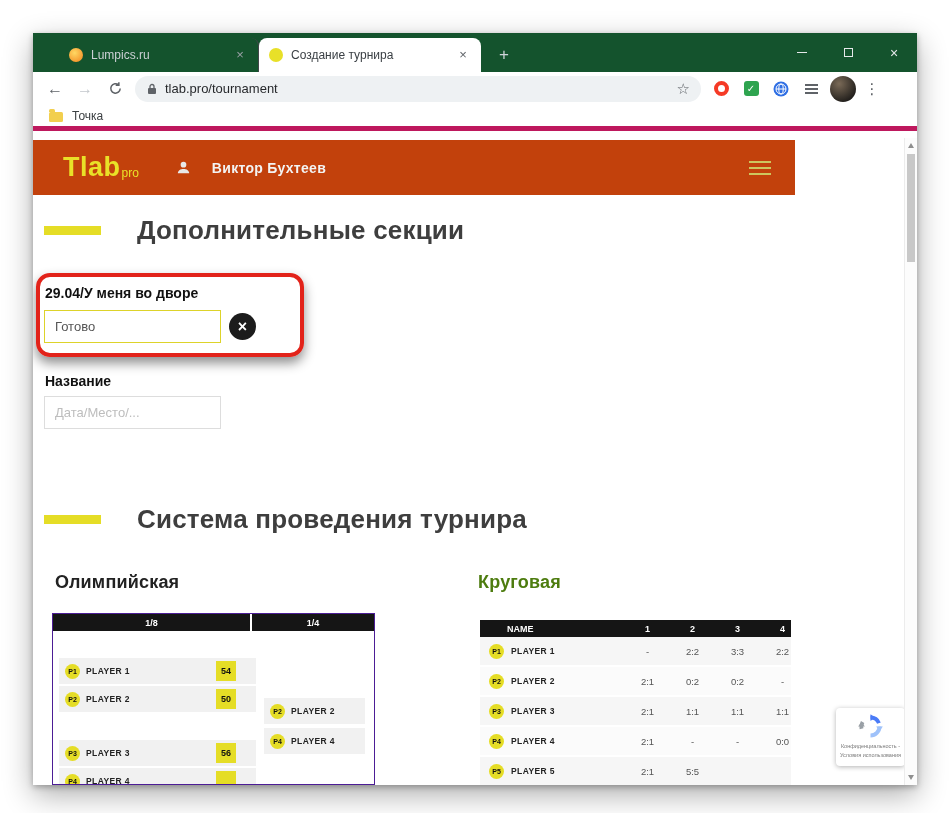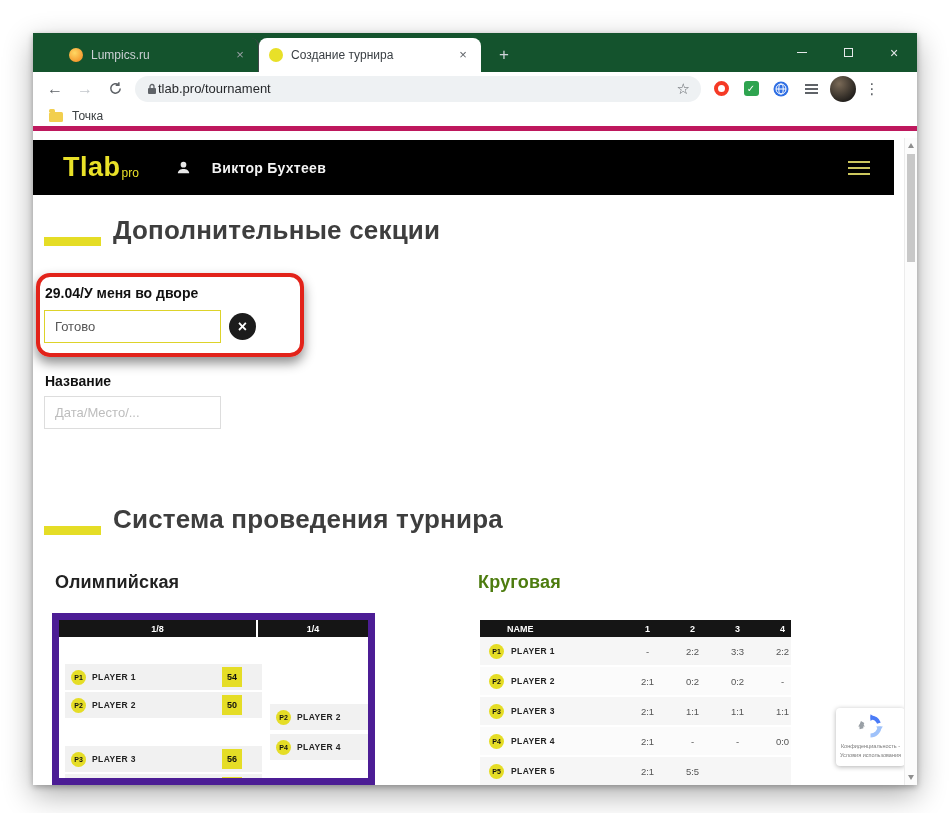--- a/index.html
+++ b/index.html
@@ -26,50 +26,50 @@
   .newtab{width:26px;height:26px;margin:0 0 4px 10px;color:#cfd3d8;font-size:17px;line-height:25px;text-align:center;border-radius:50%}
   .winctls{position:absolute;right:0;top:0;height:39px;display:flex}
   .wbtn{width:46px;height:39px;display:flex;align-items:center;justify-content:center;color:#e6e8ea;font-size:14px}
   .glyph-min{width:10px;height:1px;background:#e6e8ea;display:block}
   .glyph-max{width:9px;height:9px;border:1px solid #e6e8ea;display:block}
 
   
   .toolbar{height:33px;background:#fff;display:flex;align-items:center;padding:0 8px;gap:2px}
   .navbtn{width:28px;height:28px;display:flex;align-items:center;justify-content:center;font-size:16px;color:#5f6368;border-radius:50%}
   .navbtn.disabled{color:#c3c7cc}
-  .omnibox{width:566px;height:26px;background:#eef1f3;border-radius:13px;display:flex;align-items:center;padding:0 11px;margin:0 4px;}
+  .omnibox{width:566px;height:26px;background:#eef1f3;border-radius:13px;display:flex;align-items:center;padding:0 11px;margin:0 4px;gap:7px}
   .url{font-size:13px;color:#27292c;flex:1;white-space:nowrap;overflow:hidden}
   .star{font-size:15px;color:#5f6368}
   .ext{width:28px;height:28px;display:flex;align-items:center;justify-content:center;flex:none}
   .ring{width:15px;height:15px;border-radius:50%;border:4px solid #f53a26}
   .greensq{width:15px;height:15px;border-radius:3px;background:#2ea44f;color:#fff;font-size:10px;line-height:15px;text-align:center;font-weight:bold}
   .listicon span{display:block;width:13px;height:2px;background:#5f6368;margin:2px 0}
   .avatar{width:26px;height:26px;border-radius:50%;margin:0 3px;flex:none;
     background:radial-gradient(circle at 35% 30%,#7a6a57,#221f1c 75%)}
   .menu-dots{font-size:15px;color:#5f6368;width:22px;text-align:center}
 
   
   .bookmarks{height:26px;background:#fff;border-bottom:5px solid #be185d;display:flex;align-items:center;padding:0 16px;gap:9px}
   .folder{width:14px;height:10px;background:#f2cf4e;border-radius:1.5px;position:relative;margin-top:2px}
   .folder::before{content:"";position:absolute;top:-3px;left:0;width:6px;height:3px;background:#f2cf4e;border-radius:1.5px 1.5px 0 0}
   .bm-label{font-size:12px;color:#3c4043}
 
   
   .page{position:absolute;top:98px;left:0;right:0;bottom:0;background:#fff;overflow:hidden}
 
-  .siteheader{position:absolute;left:0;top:9px;width:861px;height:55px;background:#000000;display:flex;align-items:center;padding-left:30px}
+  .siteheader{position:absolute;left:0;top:9px;width:762px;height:55px;background:#c2410c;display:flex;align-items:center;padding-left:30px}
   .logo{display:flex;align-items:flex-end}
   .logo-main{color:#e9e128;font-size:27px;font-weight:bold;letter-spacing:.5px;line-height:1}
   .logo-suf{color:#e9e128;font-size:12px;font-weight:normal;margin:0 0 1px 1px}
   .sh-user{display:flex;align-items:center;gap:20px;margin-left:36px}
   .user-name{color:#f3f3f3;font-size:14px;font-weight:bold;letter-spacing:.3px}
   .burger{margin-left:auto;margin-right:24px;display:flex;flex-direction:column;gap:4px}
   .burger span{width:22px;height:2px;background:#cdc75e;display:block}
 
-  .h-row{position:absolute;left:11px;display:flex;align-items:flex-end;gap:12px}
+  .h-row{position:absolute;left:11px;display:flex;align-items:center;gap:36px}
   .dash{width:57px;height:9px;background:#e5dd26;flex:none}
   .h-text{font-size:26px;font-weight:bold;color:#3e3e3e;letter-spacing:.2px}
   #h1{top:84px}#h2{top:373px}
 
   .lbl{position:absolute;left:12px;font-size:14px;font-weight:bold;color:#111}
   #lbl1{top:154px}#lbl2{top:242px}
 
   .tinput{position:absolute;left:11px;width:177px;height:33px;border:1px solid #ddd;padding:0 10px;
     font-size:13px;color:#555;font-family:inherit;background:#fff;outline:none}
   #input-ready{top:179px;border-color:#ddd32a}
@@ -83,21 +83,21 @@
     border-radius:14px;box-shadow:0 6px 12px rgba(0,0,0,.45);pointer-events:none}
 
   .addbtn{position:absolute;left:198px;top:265px;width:198px;height:34px;background:#e5dd26;border:none;
     font-weight:bold;font-size:12.5px;letter-spacing:.4px;color:#111;font-family:inherit}
 
   .sysopt{position:absolute;font-size:18px;font-weight:bold;letter-spacing:.2px}
   #opt-olymp{left:22px;top:441px;color:#222}
   #opt-round{left:445px;top:441px;color:#4d7c0f}
 
   
-  .bracket{position:absolute;left:19px;top:482px;width:323px;height:172px;border:7px solid #4c1d95;background:#fff;overflow:hidden}
+  .bracket{position:absolute;left:19px;top:482px;width:323px;height:172px;border:1px solid #4c1d95;background:#fff;overflow:hidden}
   .br-header{height:17px;background:#151515;display:flex;color:#fff;font-size:9px;font-weight:bold}
   .br-h1{width:199px;display:flex;align-items:center;justify-content:center;border-right:2px solid #fff}
   .br-h2{flex:1;display:flex;align-items:center;justify-content:center}
   .br-row{position:absolute;left:6px;width:197px;height:26px;background:#f1f1f1;display:flex;align-items:center;padding-left:6px;gap:6px}
   .badge{width:15px;height:15px;border-radius:50%;background:#e5dd26;color:#111;font-size:7px;font-weight:bold;
     display:flex;align-items:center;justify-content:center;flex:none}
   .br-name{font-size:8.5px;font-weight:bold;color:#222;letter-spacing:.4px;white-space:nowrap}
   .score{margin-left:auto;margin-right:20px;width:20px;height:20px;background:#e5dd26;color:#111;font-size:9px;font-weight:bold;
     display:flex;align-items:center;justify-content:center;flex:none}
   #br1{top:44px}#br2{top:72px}#br3{top:126px}#br4{top:154px}

